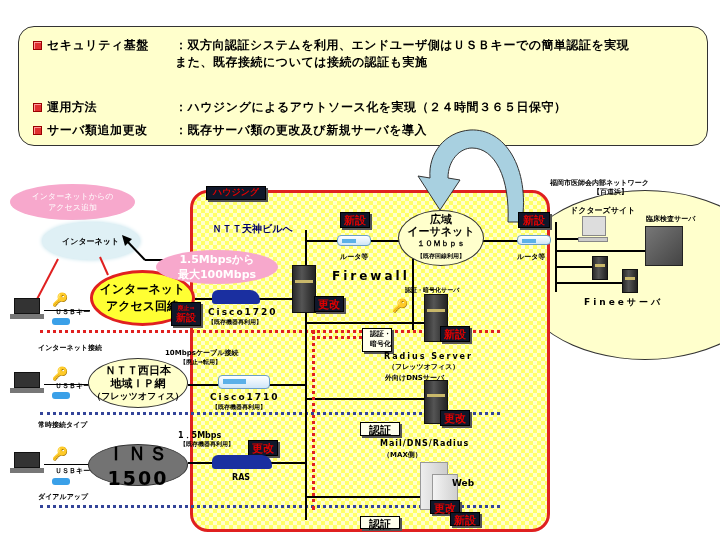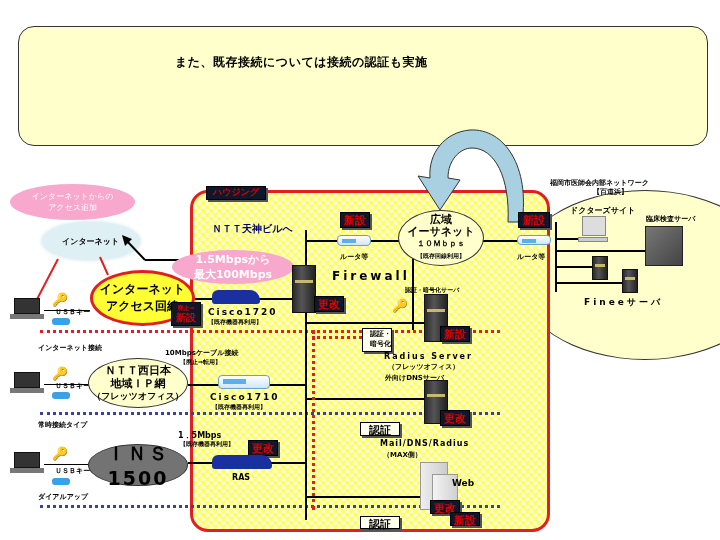--- a/index.html
+++ b/index.html
@@ -44,22 +44,31 @@
   .usb { width: 18px; height: 7px; background: #3aa0e8; border-radius: 3px; }
   .key-icon { color: #e02020; font-size: 13px; }
   .dotted-red { border-top: 3px dotted #e02020; height: 0; }
   .dotted-blue { border-top: 3px dotted #334499; height: 0; }
   .dotted-red-v { border-left: 3px dotted #e02020; width: 0; }
 </style>
 </head>
 <body>
 
 <div class="abs summary">
+  <div class="sum-row" style="top:10px">
+    <span class="bullet"></span><span class="key">セキュリティ基盤</span><span>：双方向認証システムを利用、エンドユーザ側はＵＳＢキーでの簡単認証を実現</span>
+  </div>
   <div class="sum-row" style="top:27px; left:156px">
     <span>また、既存接続については接続の認証も実施</span>
+  </div>
+  <div class="sum-row" style="top:72px">
+    <span class="bullet"></span><span class="key">運用方法</span><span>：ハウジングによるアウトソース化を実現（２４時間３６５日保守）</span>
+  </div>
+  <div class="sum-row" style="top:95px">
+    <span class="bullet"></span><span class="key">サーバ類追加更改</span><span>：既存サーバ類の更改及び新規サーバを導入</span>
   </div>
 </div>
 
 <div class="abs" style="left:515px; top:190px; width:260px; height:170px; background:#ffffcc; border:1.5px solid #333; border-radius:50%;"></div>
 <div class="abs t" style="left:550px; top:178px; font-size:7px;">福岡市医師会内部ネットワーク</div>
 <div class="abs t" style="left:593px; top:187px; font-size:7px;">【百道浜】</div>
 
 <div class="abs housing"></div>
 <div class="abs lbl-box" style="left:206px; top:186px; width:60px; height:14px; font-size:9px; color:#e00000; line-height:11px;">ハウジング</div>
 
@@ -135,21 +144,21 @@
 <div class="abs line" style="left:44px; top:464px; width:46px; height:1px;"></div>
 
 <div class="abs ellipse" style="left:88px; top:444px; width:100px; height:42px; background:#737373; font-size:19px; letter-spacing:2px;">
   <div>ＩＮＳ1500</div>
 </div>
 <div class="abs t" style="left:38px; top:492px; font-size:7px;">ダイアルアップ</div>
 <div class="abs dotted-blue" style="left:40px; top:505px; width:460px;"></div>
 
 <div class="abs t" style="left:212px; top:222px; font-size:10px; color:#000066;">ＮＴＴ天神ビルへ</div>
 
-<div class="abs pink-ellipse" style="left:172px; top:250px; width:122px; height:34px; font-size:11px;">
+<div class="abs pink-ellipse" style="left:156px; top:250px; width:122px; height:34px; font-size:11px;">
   <div>1.5Mbpsから</div>
   <div>最大100Mbps</div>
 </div>
 
 <div class="abs line" style="left:305px; top:230px; width:2px; height:290px;"></div>
 <div class="abs line" style="left:305px; top:240px; width:230px; height:2px;"></div>
 <div class="abs line" style="left:195px; top:298px; width:110px; height:2px;"></div>
 <div class="abs line" style="left:305px; top:322px; width:120px; height:2px;"></div>
 <div class="abs line" style="left:188px; top:384px; width:118px; height:2px;"></div>
 <div class="abs line" style="left:305px; top:398px; width:120px; height:2px;"></div>

